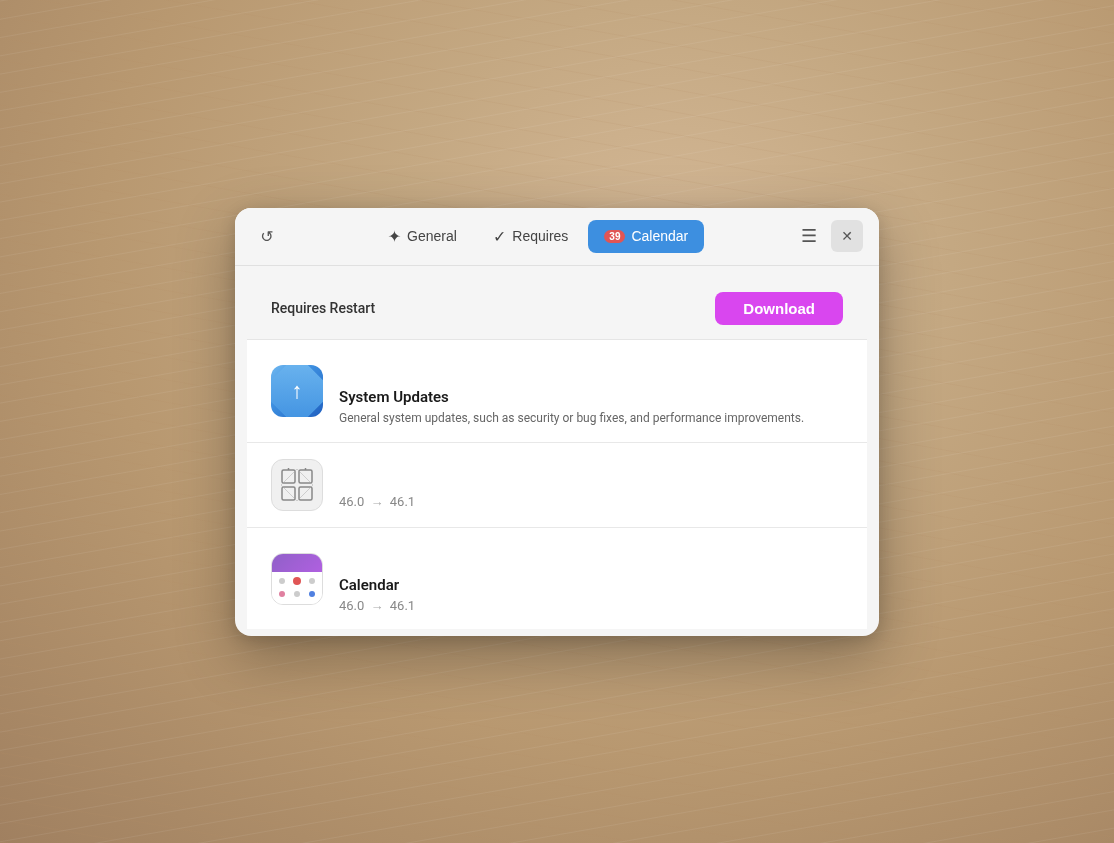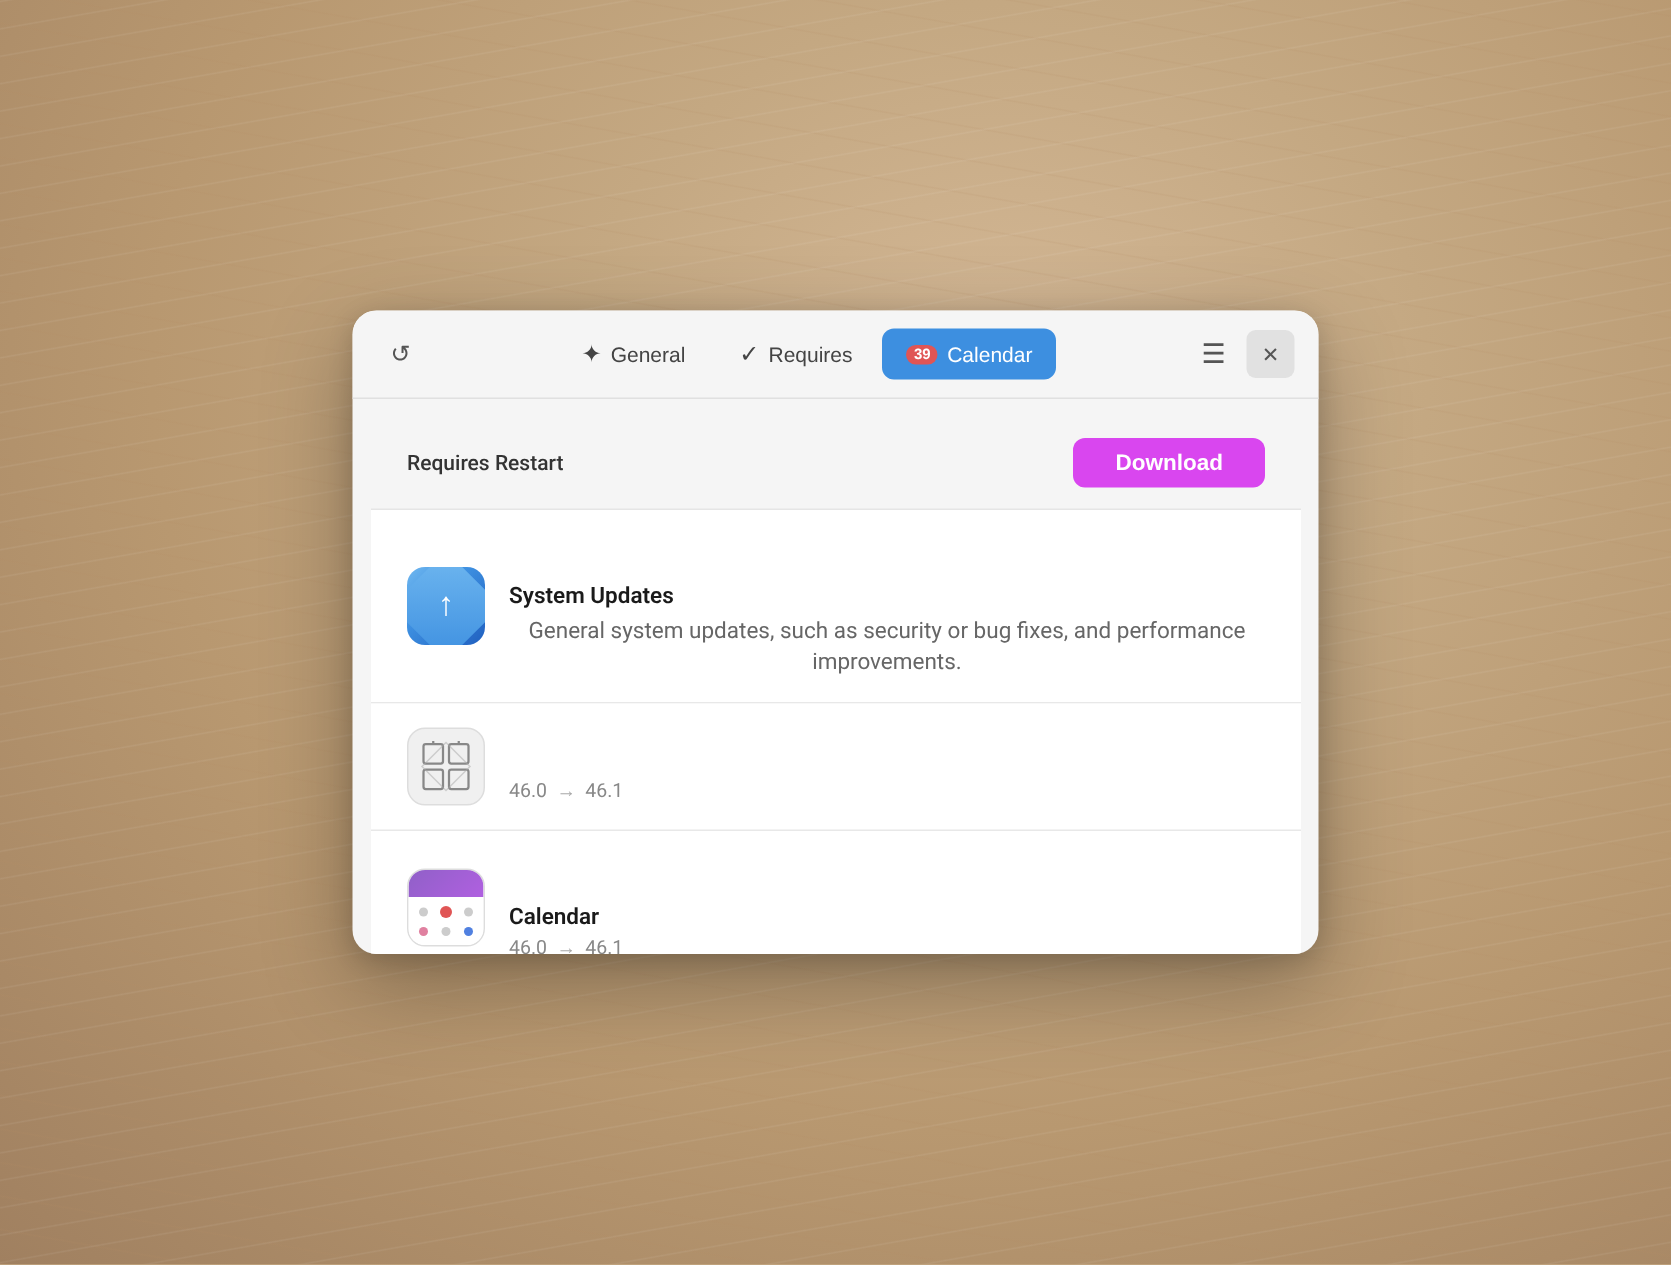--- a/index.html
+++ b/index.html
@@ -310,24 +310,23 @@
     }
 
     .app-name {
       font-size: 15px;
       font-weight: 600;
       color: #1a1a1a;
       margin-bottom: 4px;
     }
 
     .app-desc {
-      font-size: 15px;
+      font-size: 12px;
       color: #666;
       line-height: 1.4;
-      text-align: center;
     }
 
     .app-version {
       font-size: 13px;
       color: #888;
     }
 
     .version-arrow {
       color: #aaa;
       margin: 0 3px;

